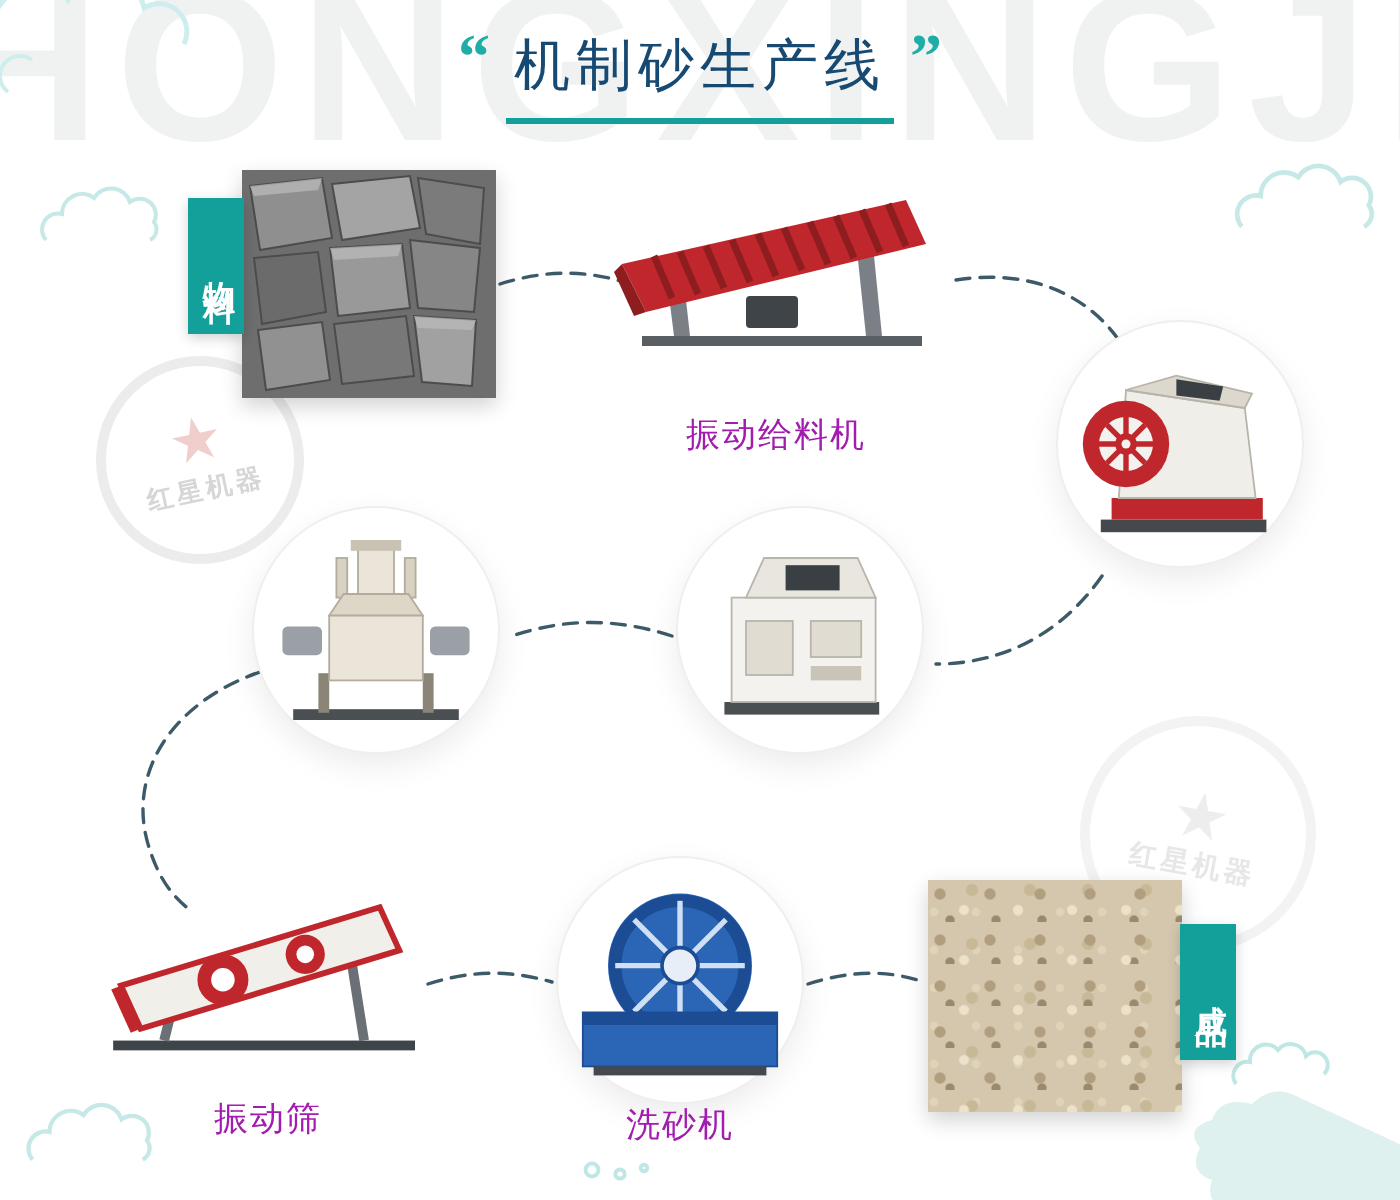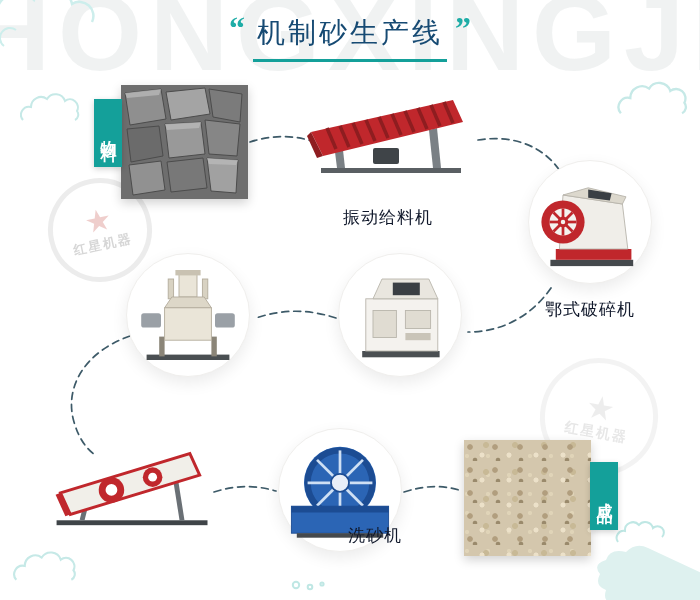--- a/index.html
+++ b/index.html
@@ -68,37 +68,37 @@
     writing-mode:vertical-rl; text-orientation:upright;
     font-size:16px; letter-spacing:6px; font-weight:bold;
     display:flex; align-items:center; justify-content:center;
     box-shadow:0 2px 6px rgba(0,0,0,0.18);
   }
   .tab-left { left:-27px; top:14px; }
   .tab-right { right:-27px; top:22px; }
 
   .node-label {
     position:absolute; z-index:2; text-align:center;
-    font-size:17px; color:#0f172a; letter-spacing:1px;
+    font-size:17px; color:#a21caf; letter-spacing:1px;
   }
 
   
   .material-photo { left:121px; top:85px; width:127px; height:114px; }
   .feeder        { left:303px; top:90px;  width:170px; height:100px; }
   .feeder-label  { left:303px; top:206px; width:170px; }
   .jaw           { left:528px; top:160px; }
   .jaw-label     { left:520px; top:298px; width:140px; }
   .sandmaker       { left:126px; top:253px; }
   .sandmaker-label { left:126px; top:384px; width:124px; }
   .impact        { left:338px; top:253px; }
   .impact-label  { left:338px; top:384px; width:124px; }
   .screen        { left:50px;  top:436px; width:168px; height:98px; }
   .screen-label  { left:50px;  top:548px; width:168px; }
   .washer        { left:278px; top:428px; }
-  .washer-label  { left:278px; top:524px; width:124px;text-align:right; }
+  .washer-label  { left:278px; top:551px; width:124px; }
   .product-photo { left:464px; top:440px; width:127px; height:116px; }
 
   
   .sand {
     width:100%; height:100%;
     background-color:#d4c7ad;
     background-image:
       radial-gradient(circle at 6px 7px,  #b19e7e 2.4px, transparent 3.2px),
       radial-gradient(circle at 18px 15px,#ece1c9 2.1px, transparent 2.9px),
       radial-gradient(circle at 11px 20px,#9a8a6c 1.9px, transparent 2.7px),
@@ -218,21 +218,20 @@
       <g stroke="#c0272c" stroke-width="3">
         <line x1="15" y1="60" x2="45" y2="60"></line>
         <line x1="30" y1="45" x2="30" y2="75"></line>
         <line x1="19.4" y1="49.4" x2="40.6" y2="70.6"></line>
         <line x1="19.4" y1="70.6" x2="40.6" y2="49.4"></line>
       </g>
       <circle cx="30" cy="60" r="6" fill="#c0272c"></circle>
       <circle cx="30" cy="60" r="2.5" fill="#f4f2ee"></circle>
     </svg>
   </div>
-  <div class="node-label jaw-label">鄂式破碎机</div>
 
   <div class="circle-node sandmaker">
     <svg width="108" height="108" viewBox="0 0 120 120">
       <rect x="14" y="104" width="92" height="6" fill="#4a4f52"></rect>
       <rect x="28" y="84" width="6" height="22" fill="#8b8578"></rect>
       <rect x="86" y="84" width="6" height="22" fill="#8b8578"></rect>
       <rect x="38" y="20" width="6" height="22" fill="#d8d2c2" stroke="#b3ac9c"></rect>
       <rect x="76" y="20" width="6" height="22" fill="#d8d2c2" stroke="#b3ac9c"></rect>
       <rect x="50" y="14" width="20" height="26" fill="#eae5d8" stroke="#b3ac9c"></rect>
       <rect x="46" y="10" width="28" height="6" fill="#c9c2b2"></rect>
@@ -263,20 +262,21 @@
         <line x1="128" y1="48" x2="134" y2="86"></line>
       </g>
       <polygon points="10,58 142,18 152,40 20,80" fill="#f1efe9" stroke="#c0272c" stroke-width="3"></polygon>
       <polygon points="10,58 20,80 15,82 5,60" fill="#c0272c"></polygon>
       <circle cx="62" cy="55" r="13" fill="#c0272c"></circle>
       <circle cx="62" cy="55" r="6" fill="#fff"></circle>
       <circle cx="104" cy="42" r="10" fill="#c0272c"></circle>
       <circle cx="104" cy="42" r="4.5" fill="#fff"></circle>
     </svg>
   </div>
+  <div class="node-label screen-label">振动筛</div>
 
   <div class="circle-node washer">
     <svg width="108" height="108" viewBox="0 0 120 120">
       <circle cx="60" cy="52" r="40" fill="#2b65b5"></circle>
       <circle cx="60" cy="52" r="36" fill="none" stroke="#1c4c93" stroke-width="7"></circle>
       <g stroke="#cfe0f4" stroke-width="3">
         <line x1="60" y1="52" x2="96" y2="52"></line>
         <line x1="60" y1="52" x2="85.5" y2="77.5"></line>
         <line x1="60" y1="52" x2="60" y2="88"></line>
         <line x1="60" y1="52" x2="34.5" y2="77.5"></line>

